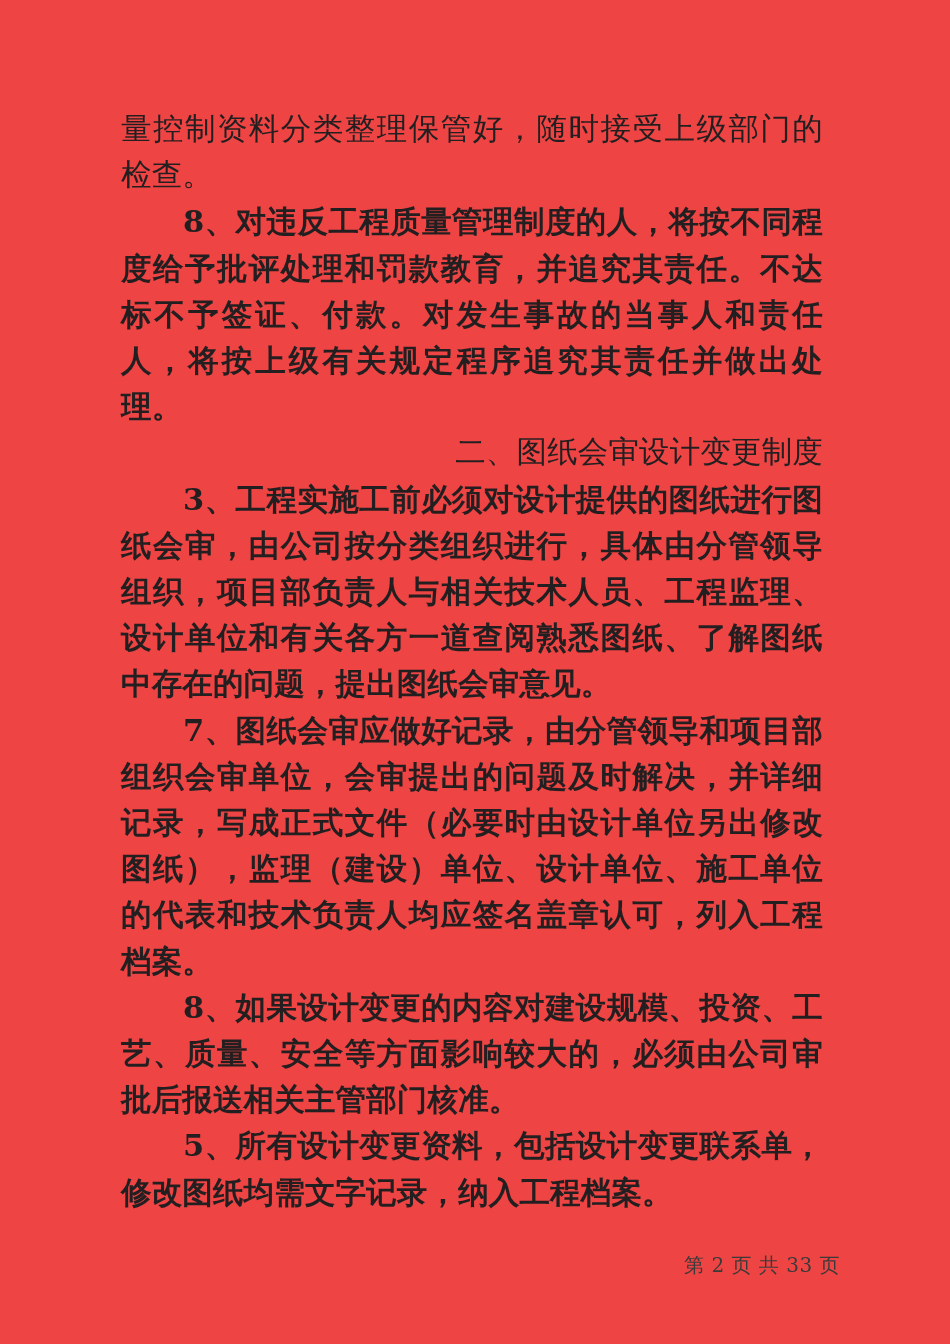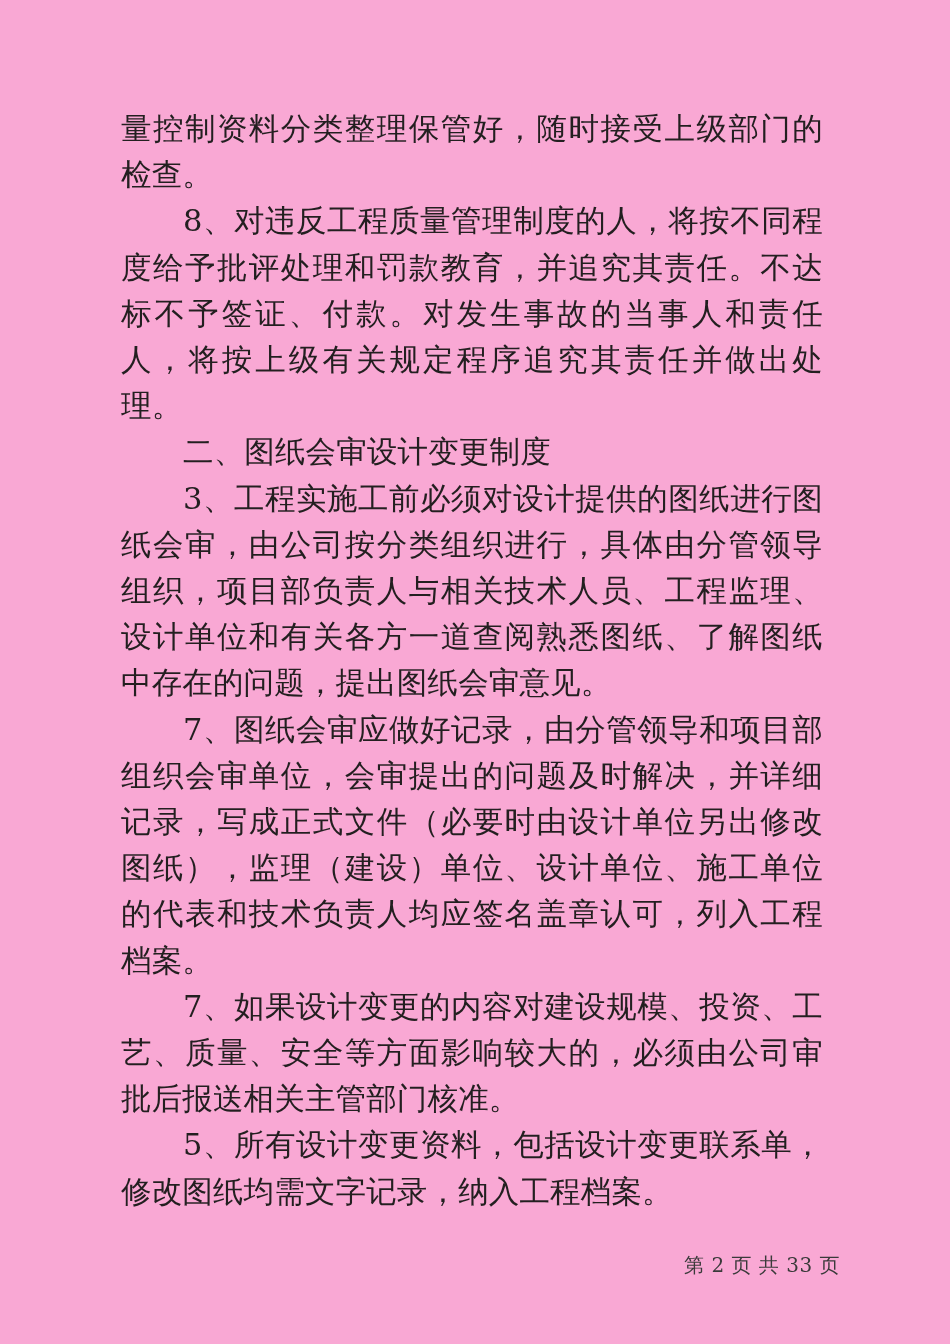--- a/index.html
+++ b/index.html
@@ -15,21 +15,21 @@
     color: #231f20;
     overflow: hidden;
   }
 
   #page {
     position: absolute;
     left: 0;
     top: 0;
     width: 950px;
     height: 1344px;
-    background: #f9a8d4;
+    background: #ef4444;
   }
 
   #text-body {
     position: absolute;
     left: 121px;
     top: 106px;
     width: 702px;
   }
 
   .para {
@@ -39,32 +39,33 @@
     text-align: justify;
     text-justify: inter-character;
     text-align-last: left;
     letter-spacing: 0.15px;
     white-space: normal;
     word-break: break-all;
   }
 
   .para.indent {
     text-indent: 62px;
+    font-weight: bold;
   }
 
   .para.noindent {
     text-indent: 0;
   }
 
   .heading {
     margin: 0;
     font-size: 30.5px;
     line-height: 46.2px;
     text-indent: 62px;
-    text-align: left;
+    text-align: right;
     letter-spacing: 0.15px;
   }
 
   #footer {
     position: absolute;
     left: 0;
     top: 1252px;
     width: 950px;
   }
 
@@ -91,21 +92,21 @@
 
     <p class="para indent">8、对违反工程质量管理制度的人，将按不同程度给予批评处理和罚款教育，并追究其责任。不达标不予签证、付款。对发生事故的当事人和责任人，将按上级有关规定程序追究其责任并做出处理。</p>
 
     <p class="heading">二、图纸会审设计变更制度</p>
 
     <p class="para indent">3、工程实施工前必须对设计提供的图纸进行图纸会审，由公司按分类组织进行，具体由分管领导组织，项目部负责人与相关技术人员、工程监理、设计单位和有关各方一道查阅熟悉图纸、了解图纸中存在的问题，提出图纸会审意见。</p>
 
     <p class="para indent">7、图纸会审应做好记录，由分管领导和项目部组织会审单位，会审提出的问题及时解决，并详细记录，写成正式文件（必要时由设计单位另出修改图纸），监理（建设）单位、设计单位、施工单位的代表和技术负责人均应签名盖章认可，列入工程档案。</p>
 
 
-    <p class="para indent">7、如果设计变更的内容对建设规模、投资、工艺、质量、安全等方面影响较大的，必须由公司审批后报送相关主管部门核准。</p>
+    <p class="para indent">8、如果设计变更的内容对建设规模、投资、工艺、质量、安全等方面影响较大的，必须由公司审批后报送相关主管部门核准。</p>
 
     <p class="para indent">5、所有设计变更资料，包括设计变更联系单，修改图纸均需文字记录，纳入工程档案。</p>
 
   </div>
 
   <div id="footer">
     <div id="footer-inner">第 2 页 共 33 页</div>
   </div>
 
 </div>

